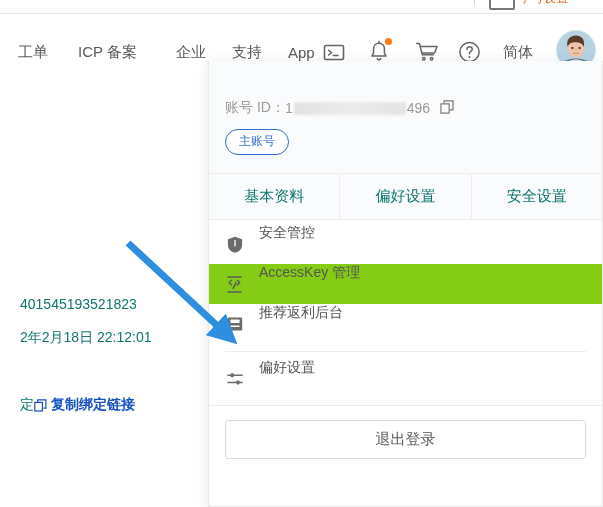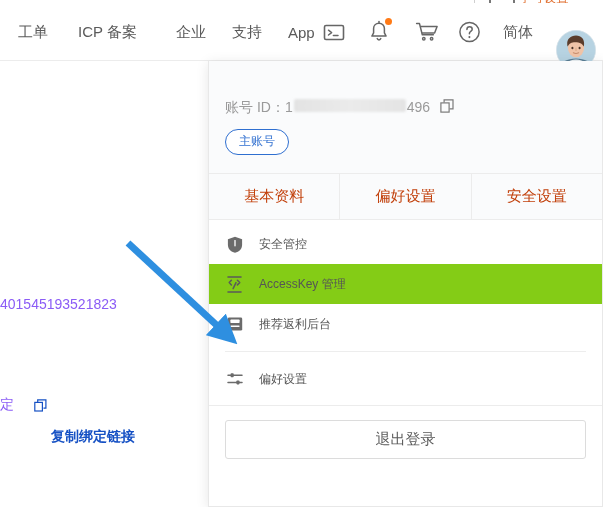--- a/index.html
+++ b/index.html
@@ -44,21 +44,21 @@
     left: 519px; top: -10px;
     font-size: 12px;
     color: #e06c2b;
     letter-spacing: 0.5px;
     white-space: nowrap;
   }
 
   
   #navbar {
     position: absolute;
-    left: 0; top: 3px;
+    left: 0; top: 23px;
     width: 603px; height: 58px;
     background: #ffffff;
     border-bottom: 1px solid #ececec;
     box-sizing: border-box;
   }
   .nav-link {
     position: absolute;
     top: 29px;
     transform: translateY(-50%);
     font-size: 15px;
@@ -100,22 +100,23 @@
   #bg-panel {
     position: absolute;
     left: -40px; top: 72px;
     width: 248px; height: 435px;
     background: #ffffff;
     border-right: 1px solid #ededed;
   }
   .bg-text {
     position: absolute;
     font-size: 14px;
-    color: #8b5cf6;
-    white-space: nowrap;
+    color: #0f766e;
+    white-space: nowrap;
+    padding-left: 20px;
   }
   .bg-link {
     position: absolute;
     font-size: 14px;
     color: #1651c4;
     font-weight: bold;
     white-space: nowrap;
     cursor: pointer;
   }
 
@@ -142,21 +143,21 @@
     font-size: 17px;
     font-weight: bold;
     color: #222;
     letter-spacing: 0.2px;
   }
   #dd-idrow {
     margin-top: 12px;
     font-size: 14px;
     color: #9a9a9a;
     display: flex;
-    align-items: flex-start;
+    align-items: center;
     white-space: nowrap;
   }
   .redacted {
     display: inline-block;
     width: 112px;
     height: 13px;
     background: linear-gradient(to right,#e3e3e3,#ebebeb,#e4e4e4);
     border-radius: 2px;
     margin: 0 1px;
     vertical-align: middle;
@@ -180,36 +181,35 @@
   #dd-tabs {
     display: flex;
     border-top: 1px solid #ececec;
     border-bottom: 1px solid #ececec;
     background: #fafbfc;
   }
   .dd-tab {
     flex: 1;
     text-align: center;
     font-size: 15px;
-    color: #c2410c;
+    color: #0f766e;
     padding: 13px 0 13px 0;
     cursor: pointer;
     border-right: 1px solid #ececec;
     white-space: nowrap;
   }
   .dd-tab:last-child { border-right: none; }
 
   
   #dd-menu { padding-top: 4px; background: #fff; }
   .dd-item {
     display: flex;
-    align-items: center;
     height: 40px;
     padding-left: 18px;
-    font-size: 12px;
+    font-size: 14px;
     color: #555;
     cursor: pointer;
     white-space: nowrap;
   }
   .dd-item.active { background: #84cc16; }
   .dd-ico {
     width: 20px;
     margin-right: 12px;
     display: inline-flex;
     align-items: center;
@@ -311,28 +311,29 @@
     <path d="M19 4.6c-5.6 0-8.8 3.6-8.8 8.2 0 1.6.4 2.8.4 2.8s1.4-2.6 3-3.4c2.4-1.2 7.6-1.2 10.4.4 1.5.8 2.6 3 2.6 3s.5-1.3.5-2.8c0-4.6-2.5-8.2-8.1-8.2z" fill="#5a3c2b"></path>
       <ellipse cx="15.4" cy="17" rx="1.05" ry="1.2" fill="#4a3528"></ellipse>
       <ellipse cx="22.6" cy="17" rx="1.05" ry="1.2" fill="#4a3528"></ellipse>
       <path d="M16.4 21.8c1.6.9 3.6.9 5.2 0" stroke="#c78e6e" stroke-width="1.1" fill="none" stroke-linecap="round"></path>
       <path d="M19 17.2v2.4" stroke="#d9a884" stroke-width="1" stroke-linecap="round"></path>
   </svg>
 </div>
 
 <div id="bg-panel">
   <div class="bg-text" style="left:40px; top:224px;">401545193521823</div>
+  <div class="bg-text" style="left:40px; top:257px;">2年2月18日 22:12:01</div>
   <div class="bg-text" style="left:40px; top:324px;">定</div>
   <span style="position:absolute; left:74px; top:326px;">
     <svg width="13" height="13" viewBox="0 0 13 13" fill="none">
       <rect x="0.8" y="3.4" width="7.6" height="8.6" stroke="#1651c4" stroke-width="1.2"></rect>
       <path d="M3.7 3.2V0.9h8.2v8.2H9.5" stroke="#1651c4" stroke-width="1.2" fill="none"></path>
     </svg>
   </span>
-  <div class="bg-link" style="left:91px; top:324px;margin-top:32px;">复制绑定链接</div>
+  <div class="bg-link" style="left:91px; top:324px;">复制绑定链接</div>
 </div>
 
 <div id="dropdown">
 
   <div id="dd-header">
 
     <div id="dd-idrow">
       <span>账号 ID：</span>
       <span>1</span>
       <span class="redacted"></span>

